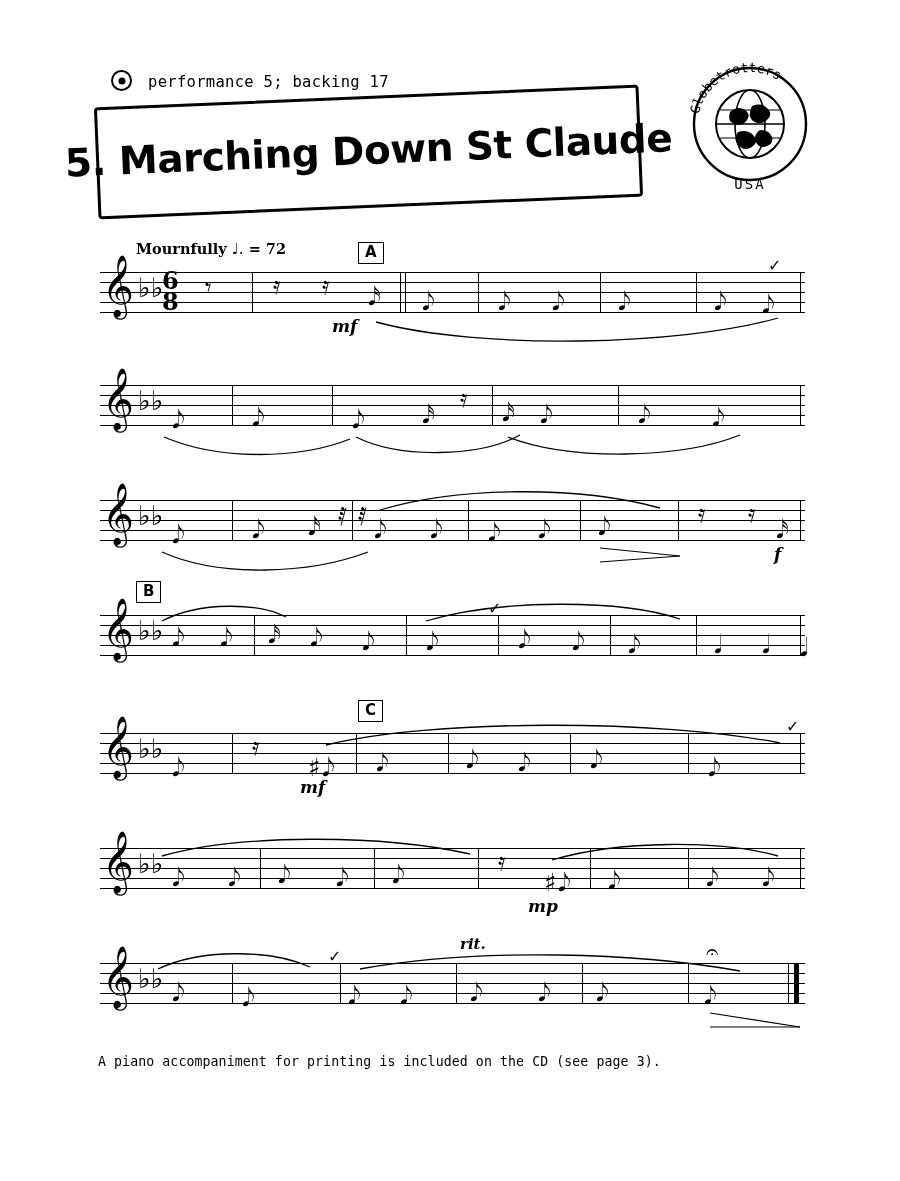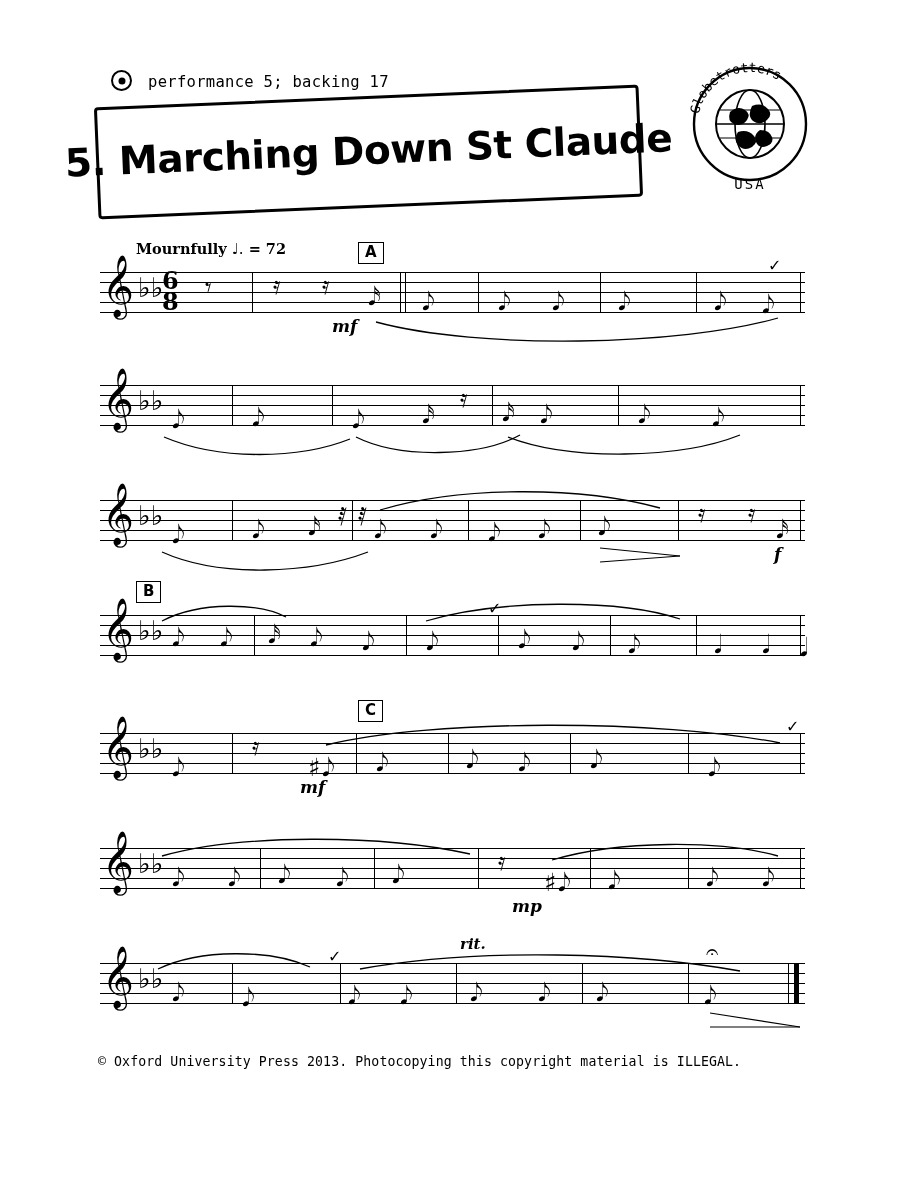--- a/index.html
+++ b/index.html
@@ -523,21 +523,21 @@
     <div class="barline" style="left:378px;"></div>
     <div class="rest" style="left:398px; top:1px;">𝄿</div>
     <div class="note" style="left:444px; top:22px;">♯</div>
     <div class="note" style="left:458px; top:22px;">𝅘𝅥𝅮</div>
     <div class="barline" style="left:490px;"></div>
     <div class="note" style="left:508px; top:20px;">𝅘𝅥𝅮</div>
     <div class="barline" style="left:588px;"></div>
     <div class="note" style="left:606px; top:17px;">𝅘𝅥𝅮</div>
     <div class="note" style="left:662px; top:17px;">𝅘𝅥𝅮</div>
     <div class="endbar-thin" style="left:700px;"></div>
-    <div class="dyn" style="left:412px; top:48px;">mp</div>
+    <div class="dyn" style="left:428px; top:48px;">mp</div>
 
     <svg class="slur" style="left:0; top:0;" width="705" height="80">
       <path d="M62 8 C 140 -14, 280 -14, 370 6" fill="none" stroke="#000" stroke-width="1.3"></path>
       <path d="M452 12 C 520 -8, 620 -8, 678 8" fill="none" stroke="#000" stroke-width="1.3"></path>
     </svg>
   </div>
 
   <div class="system" style="top:963px; height:100px;">
     <div class="staff">
       <div class="line"></div>
@@ -572,16 +572,16 @@
       <path d="M58 6 C 100 -14, 170 -14, 210 4" fill="none" stroke="#000" stroke-width="1.3"></path>
       <path d="M260 6 C 380 -16, 540 -10, 640 8" fill="none" stroke="#000" stroke-width="1.3"></path>
     </svg>
     <svg class="hairpin" style="left:0; top:0;" width="705" height="110">
       <path d="M610 50 L 700 64" fill="none" stroke="#000" stroke-width="1.1"></path>
       <path d="M610 64 L 700 64" fill="none" stroke="#000" stroke-width="1.1"></path>
     </svg>
   </div>
 
   <div class="footer">
-    <div>© Oxford University Press 2013. Photocopying this copyright material is ILLEGAL.</div>
+    <div>A piano accompaniment for printing is included on the CD (see page 3).</div>
   </div>
 
 </div>
 
 </body></html>

